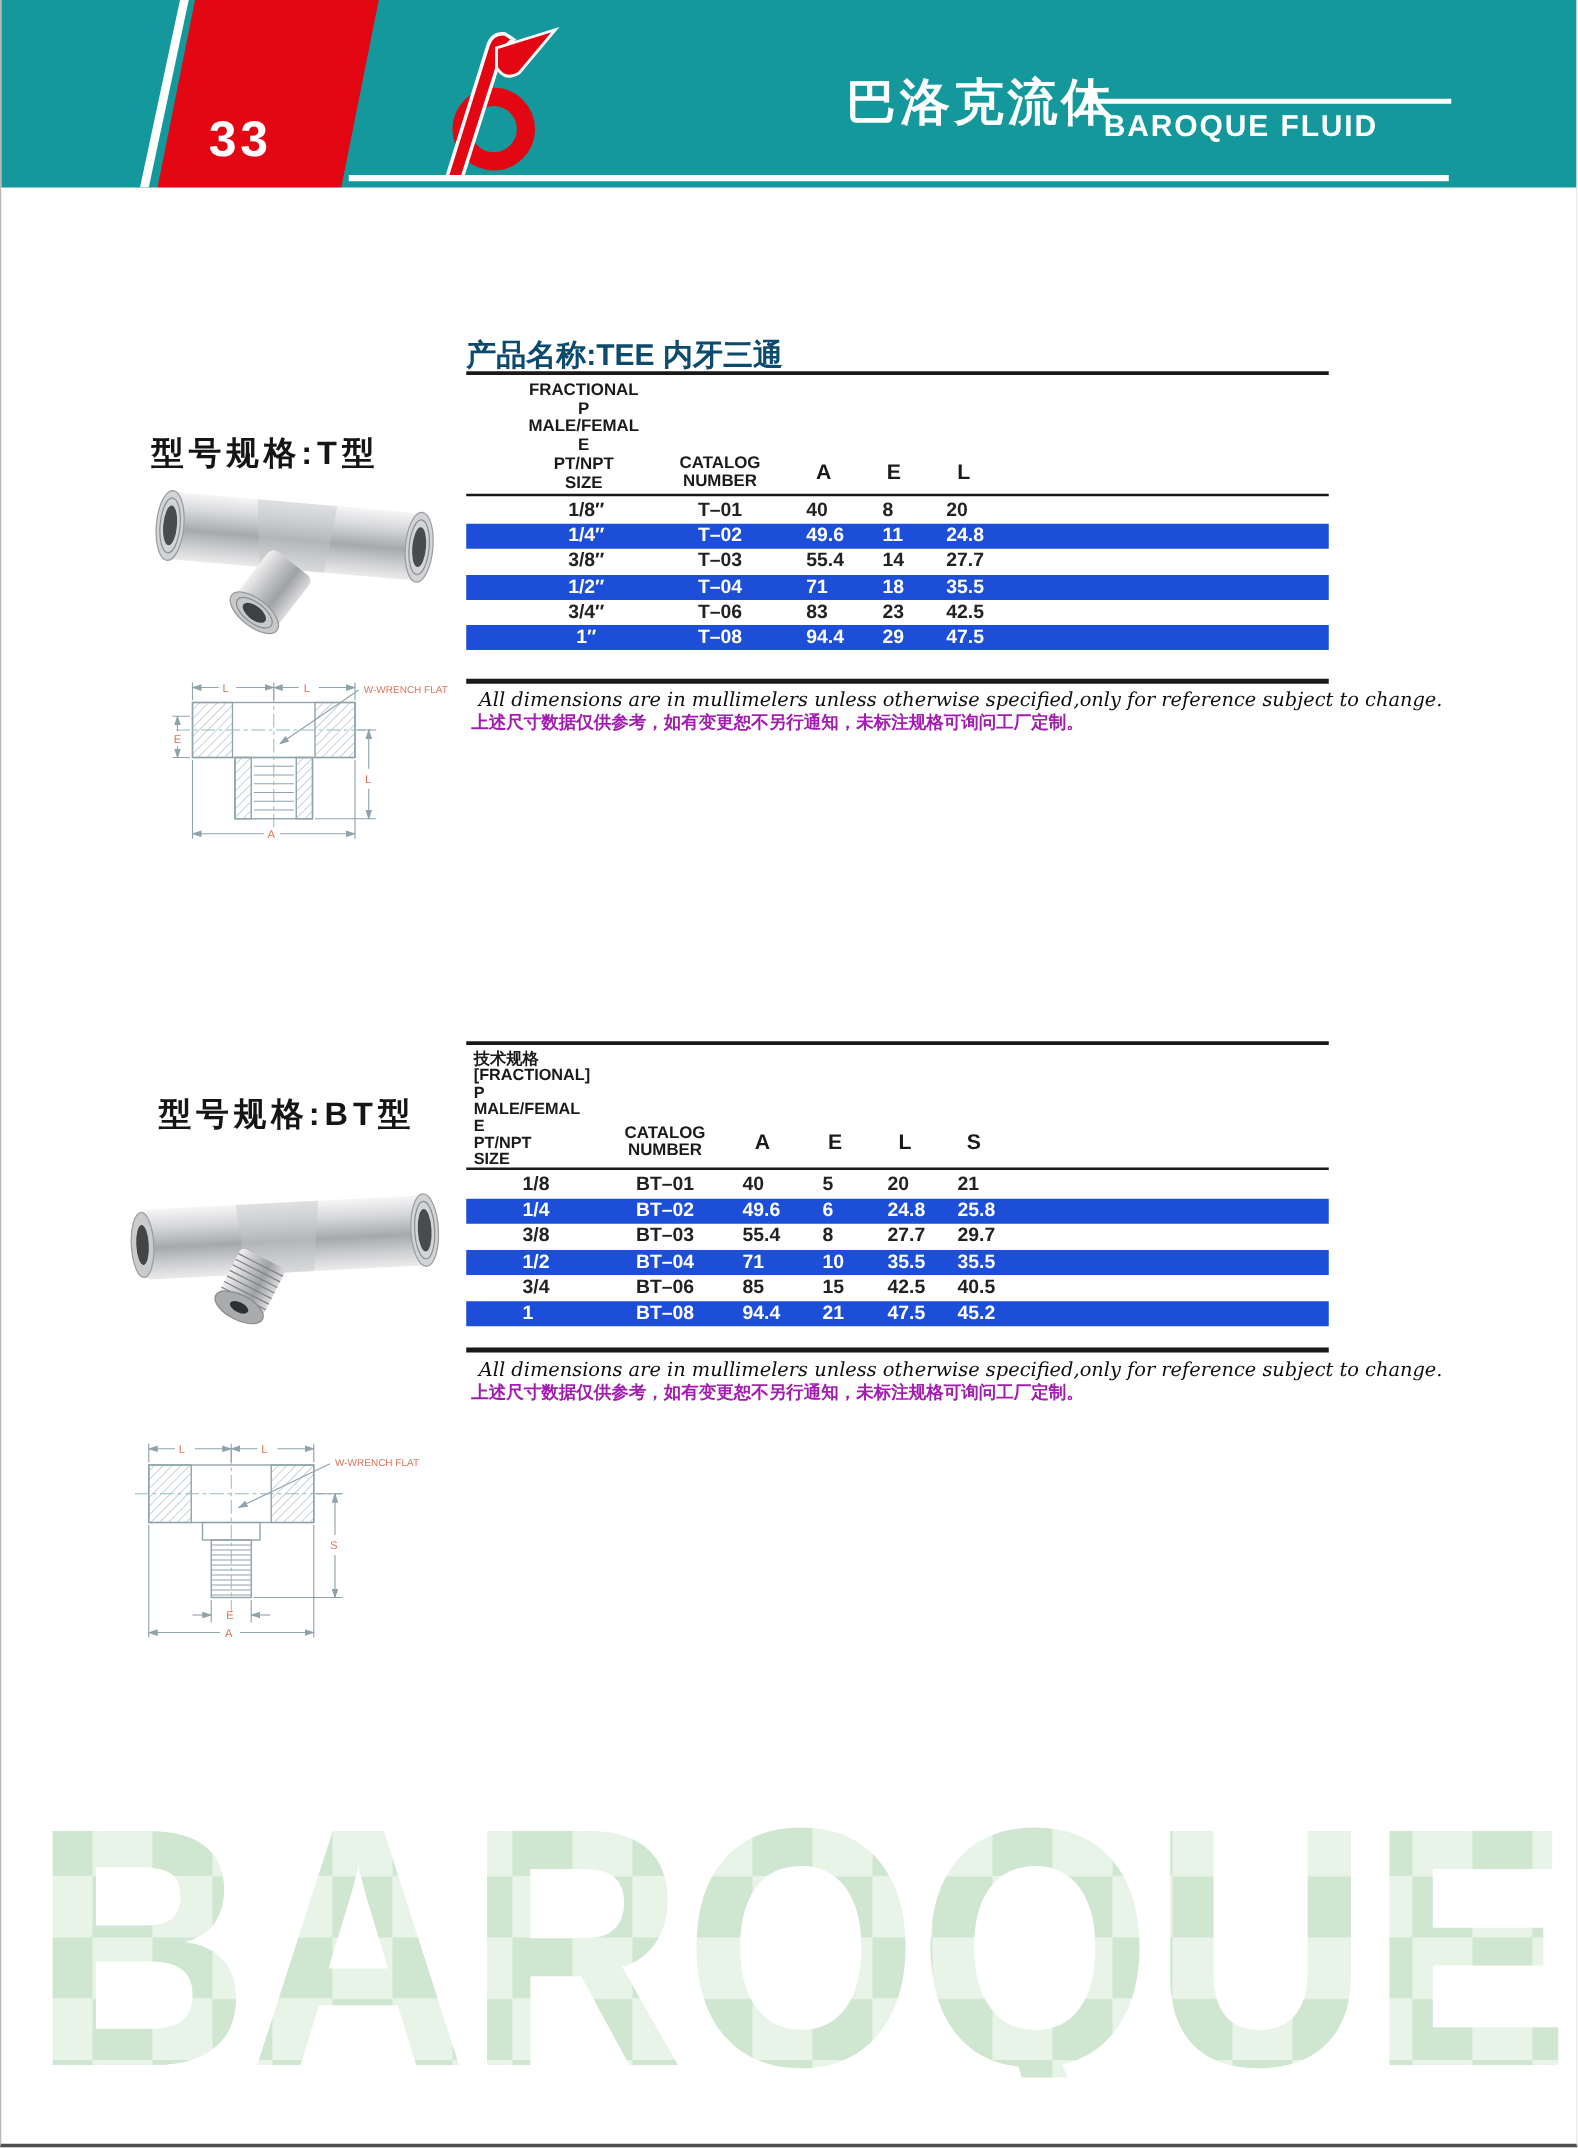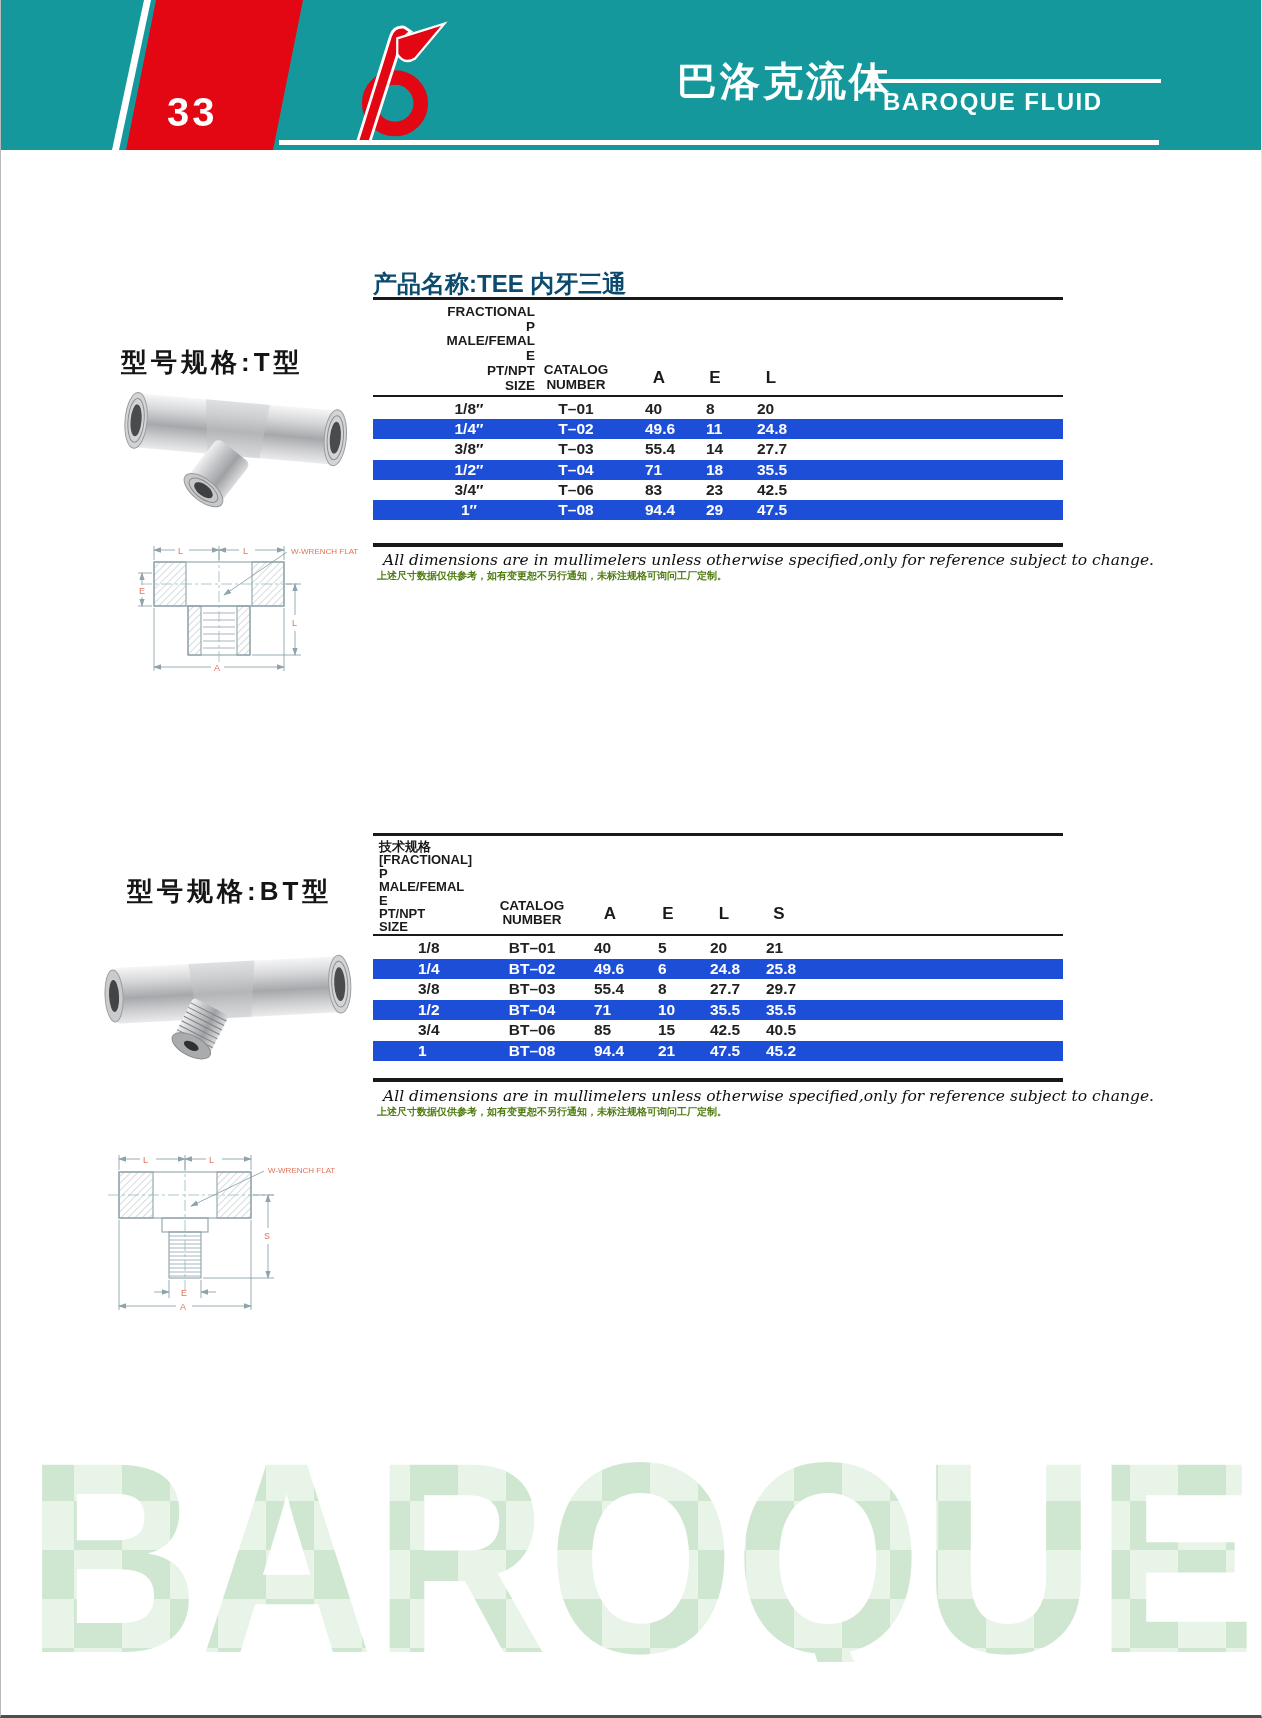--- a/index.html
+++ b/index.html
@@ -30,21 +30,21 @@
   .t2{top:818px;height:320px}
   .sec-title{position:absolute;left:0;top:0;font-size:24px;font-weight:bold;color:#0c4a6e;white-space:nowrap}
   .rule{position:absolute;left:0;width:690px;background:#191919}
   .t1 .rule-top{top:29px;height:3px}
   .t1 .rule-mid{top:127px;height:2px}
   .t1 .rule-bot{top:275px;height:4px}
   .t2 .rule-top{top:15px;height:3px}
   .t2 .rule-mid{top:116px;height:2px}
   .t2 .rule-bot{top:260px;height:4px}
   .thead-cell{position:absolute;font-weight:bold;color:#1a1a1a;white-space:pre-line}
-  .t1 .h-size{left:26px;top:37px;width:136px;text-align:right;font-size:13.5px;line-height:14.7px}
+  .t1 .h-size{left:26px;top:37px;width:136px;text-align:center;font-size:13.5px;line-height:14.7px}
   .t1 .h-cat {left:150px;top:95px;width:106px;text-align:center;font-size:13.5px;line-height:14.7px}
   .t1 .h-a{left:266px;top:100px;width:40px;text-align:center;font-size:17px}
   .t1 .h-e{left:322px;top:100px;width:40px;text-align:center;font-size:17px}
   .t1 .h-l{left:378px;top:100px;width:40px;text-align:center;font-size:17px}
   .t2 .h-size{left:6px;top:22px;width:160px;text-align:left;font-size:13px;line-height:13.4px}
   .t2 .h-cat {left:106px;top:81px;width:106px;text-align:center;font-size:13.5px;line-height:14px}
   .t2 .h-a{left:217px;top:86px;width:40px;text-align:center;font-size:17px}
   .t2 .h-e{left:275px;top:86px;width:40px;text-align:center;font-size:17px}
   .t2 .h-l{left:331px;top:86px;width:40px;text-align:center;font-size:17px}
   .t2 .h-s{left:386px;top:86px;width:40px;text-align:center;font-size:17px}
@@ -56,21 +56,21 @@
   .t2 .row{height:20.5px;line-height:20.5px}
   .row.hl{background:#1d4ed8;color:#fff}
   .cell{position:absolute;top:0;white-space:nowrap}
   .t1 .c0{left:44px;width:104px;text-align:center}
   .t1 .c1{left:150px;width:106px;text-align:center}
   .t1 .c2{left:272px}.t1 .c3{left:333px}.t1 .c4{left:384px}
   .t2 .c0{left:45px}
   .t2 .c1{left:106px;width:106px;text-align:center}
   .t2 .c2{left:221px}.t2 .c3{left:285px}.t2 .c4{left:337px}.t2 .c5{left:393px}
   .note-en{position:absolute;left:10px;font-family:"DejaVu Serif",serif;font-style:italic;font-size:15.5px;color:#0e0e0e;white-space:nowrap}
-  .note-cn{position:absolute;left:4px;font-size:10px;font-weight:bold;color:#4d7c0f;white-space:nowrap}
+  .note-cn{position:absolute;left:4px;font-size:14px;font-weight:bold;color:#a21caf;white-space:nowrap}
   .t1 .note-en{top:283px}.t1 .note-cn{top:301px}
   .t2 .note-en{top:269px}.t2 .note-cn{top:287px}
 
   
   .dlab{font-family:"Liberation Sans",sans-serif;font-size:9px;fill:#e2725b}
   .dcall{font-family:"Liberation Sans",sans-serif;font-size:8px;fill:#e2725b}
 
   
   .watermark{position:absolute;left:25px;top:1452px}
 </style>

